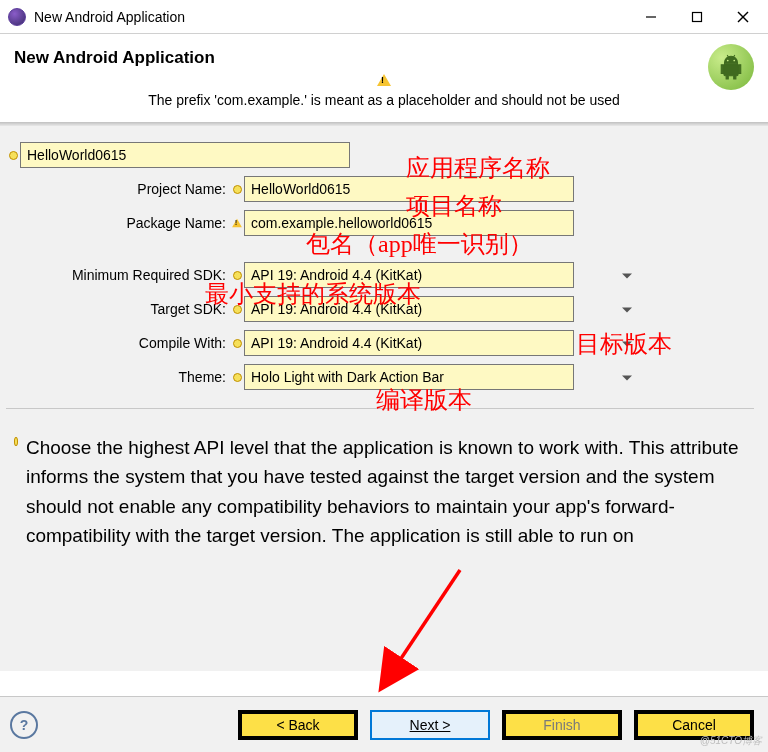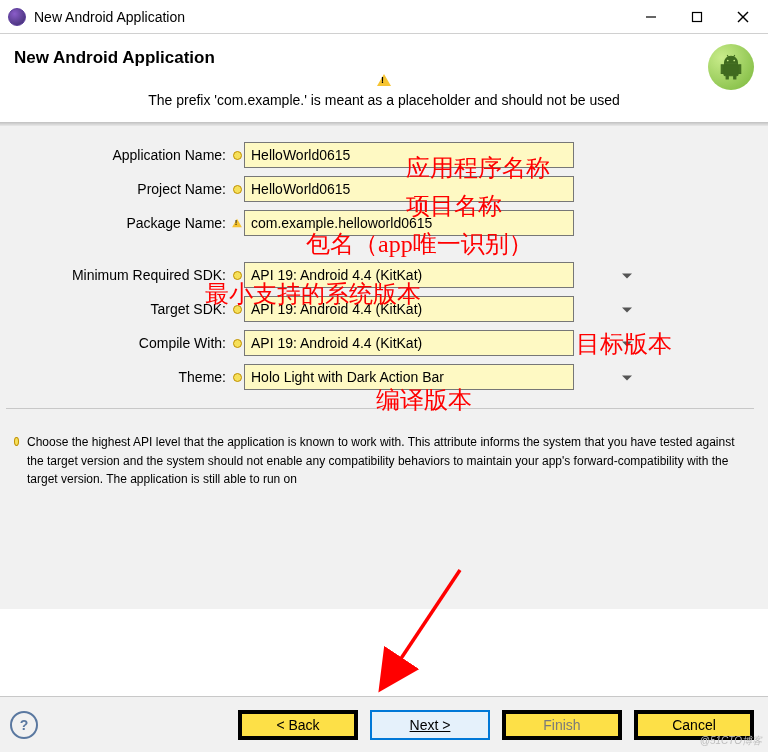--- a/index.html
+++ b/index.html
@@ -22,21 +22,21 @@
   .fdec { width:14px; display:flex; align-items:center; justify-content:center;}
   .bulb { display:inline-block; width:9px; height:9px; background:#f6e05a; border-radius:50%; border:1px solid #c09000;}
   .ftxt { flex:1; }
   .ftxt input { width: 330px; height:26px; padding: 2px 6px; border:1px solid #777; background:#fef9c3; font-family:inherit; font-size:14px;}
   .ftxt select, .fsel { width: 330px; height:26px; padding: 2px 22px 2px 6px; border:1px solid #a0a0a0; background:#e9e9e9; font-family:inherit; font-size:14px; appearance:none; position:relative;}
   .selwrap { position:relative; display:inline-block; width:396px;}
   .selwrap::after { content:""; position:absolute; right:8px; top:50%; transform:translateY(-30%); border-left:5px solid transparent; border-right:5px solid transparent; border-top:5px solid #555;}
   .gap { height: 18px; }
   .hr { height:1px; background:#c8c8c8; margin: 6px 0 6px 0;}
   .helpbox { background:#f1f1f1; padding: 8px 14px 120px 14px; display:flex; gap:8px;}
-  .helptext { color:#000; line-height:1.55; font-size:12px;}
+  .helptext { color:#000; line-height:1.55; font-size:19px;}
   .anno { position:absolute; color:#ff0000; font-family: "SimSun","NSimSun","KaiTi","Microsoft YaHei",serif; font-size:24px; pointer-events:none; white-space:nowrap;}
   .bottombar { position:absolute; left:0; right:0; bottom:0; height:56px; padding: 8px 14px 8px 10px; background:#f1f1f1; border-top:1px solid #c8c8c8; display:flex; align-items:center; gap:12px;}
   .helpcircle { width:28px; height:28px; border:2px solid #5a78a0; border-radius:50%; display:flex; align-items:center; justify-content:center; color:#5a78a0; font-weight:bold;}
   .bottombar .spacer { flex:1;}
   .btn { height:30px; min-width:120px; padding:0 10px; background:#fde047; border:4px solid #000000; font-family:inherit; font-size:14px; color:#000;}
   .btn.disabled { color:#7a7a7a;}
   .btn.focus { border:2px solid #0078d7; background:#e5f1fb;}
   .wm { position:absolute; right:6px; bottom:4px; font-size:10px; color:#bdbdbd; font-style:italic;}
   .arrow { position:absolute; pointer-events:none; }
 </style>
@@ -75,21 +75,20 @@
         <path fill="#3f6a1f" d="M6 8a6 6 0 0112 0v1H6V8zm-.5 2h13v9a1 1 0 01-1 1h-1v3h-2v-3h-5v3h-2v-3h-1a1 1 0 01-1-1v-9zM3 10h1.5v8H3v-8zm16.5 0H21v8h-1.5v-8zM8.5 1l1.2 2M15.5 1l-1.2 2" stroke="#3f6a1f" stroke-width="1"></path>
         <circle cx="9" cy="6" r="0.8" fill="#c9ec8b"></circle>
         <circle cx="15" cy="6" r="0.8" fill="#c9ec8b"></circle>
       </svg>
   </div>
 </div>
 <div class="sep"></div>
 
 <div class="form">
   <div class="frow">
-    <div class="flab">Application Name:</div>
     <div class="fdec">
         <span class="bulb"></span>
       </div>
     <div class="ftxt"><input type="text" value="HelloWorld0615" style=""></div>
   </div>
   <div class="frow">
     <div class="flab">Project Name:</div>
     <div class="fdec">
         <span class="bulb"></span>
       </div>

